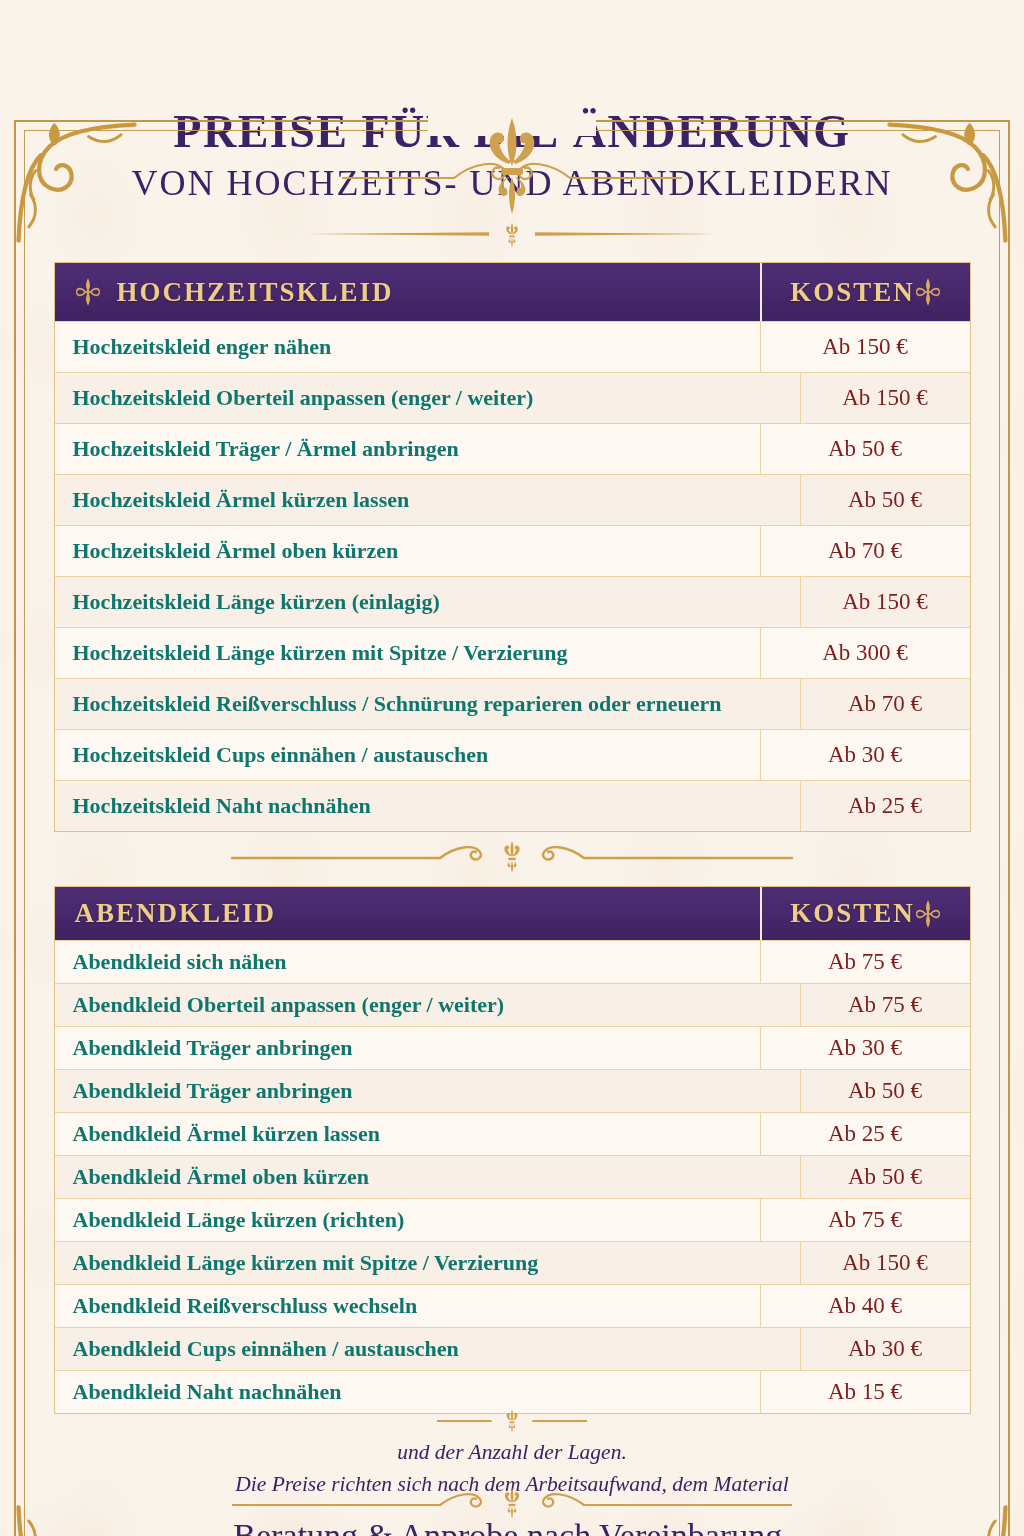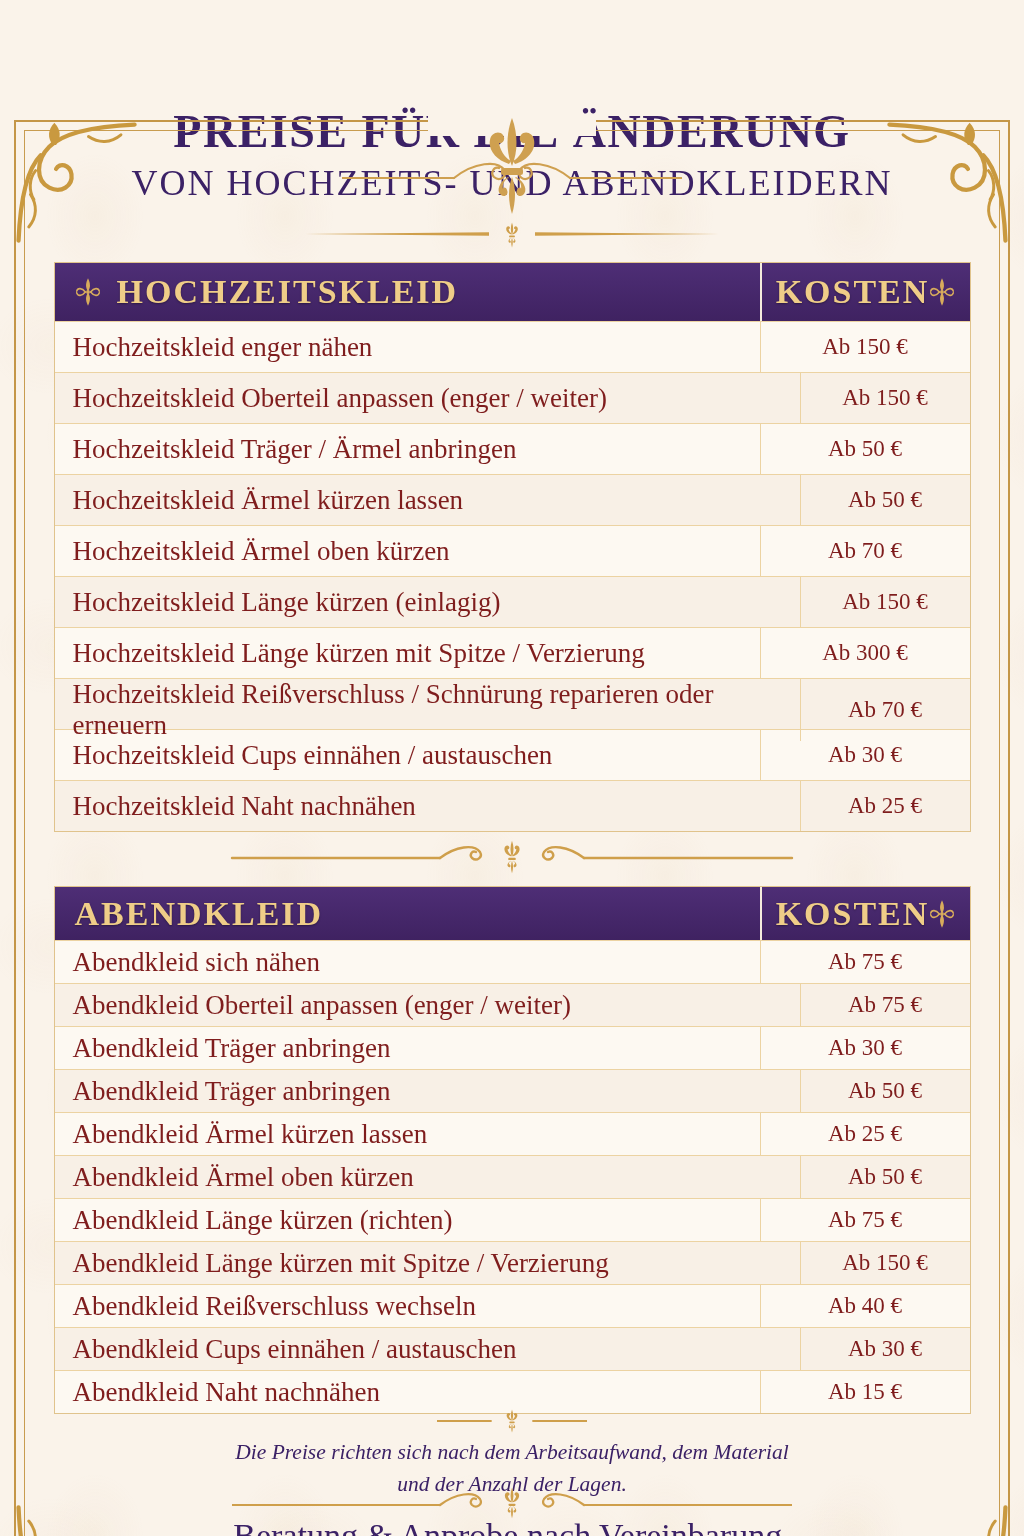--- a/index.html
+++ b/index.html
@@ -60,35 +60,35 @@
   .t1 .pt-header{height:58px;}
   .t2 .pt-header{height:53px;}
   .pt-header .h-left{
     display:flex;align-items:center;gap:16px;padding-left:20px;
   }
   .pt-header .h-right{
     display:flex;align-items:center;justify-content:center;
     border-left:2px solid #f5ecdd;
   }
   .pt-header .h-label{
-    color:#efcd88;font-size:34px;letter-spacing:2px;font-weight:600;
+    color:#efcd88;font-size:27px;letter-spacing:2px;font-weight:600;
     text-shadow:0 1px 2px rgba(0,0,0,0.35);
   }
   .fleurette{width:26px;height:30px;color:#d8ac5c;flex:0 0 auto;}
   .pt-row{
     display:grid;grid-template-columns:705px 1fr;
     border-top:1px solid #ecd3a2;
   }
   .t1 .pt-row{height:50px;}
   .t2 .pt-row{height:42px;}
   .pt-row.odd{background:#fdf9f2;}
   .pt-row.even{background:#f8f0e6;gap:40px;}
   .pt-row .c-service{
     display:flex;align-items:center;padding-left:18px;
-    font-size:27px;color:#7f1d1d;
+    font-size:22px;color:#0f766e;font-weight:bold;
   }
   .pt-row .c-price{
     display:flex;align-items:center;justify-content:center;
     border-left:1px solid #ecd3a2;
     font-size:23px;color:#7f1d1d;
   }
   
   .footnote{
     margin-top:2px;text-align:center;font-style:italic;
     font-size:21.5px;line-height:32px;color:#3b2166;
@@ -309,22 +309,22 @@
 
   <svg class="divider divider-c" width="150" height="26" viewBox="0 0 150 26">
     <g stroke="currentColor" stroke-width="1.8" stroke-linecap="round">
       <line x1="0" y1="13" x2="54" y2="13"></line>
       <line x1="96" y1="13" x2="150" y2="13"></line>
     </g>
     <use href="#sym-fleur" x="67" y="1" width="16" height="24"></use>
   </svg>
 
   <div class="footnote">
+    <div>und der Anzahl der Lagen.</div>
     <div>Die Preise richten sich nach dem Arbeitsaufwand, dem Material</div>
-    <div>und der Anzahl der Lagen.</div>
   </div>
 
   <svg class="divider divider-d" width="560" height="34" viewBox="0 0 560 34">
     <g stroke="currentColor" fill="none" stroke-width="2.2" stroke-linecap="round">
       <line x1="0" y1="19" x2="208" y2="19"></line>
       <path d="M208 19 C224 7 242 5 248 13 C251 18 245 23 240 19 C237 16 240 11 244 13"></path>
       <path d="M352 19 C336 7 318 5 312 13 C309 18 315 23 320 19 C323 16 320 11 316 13"></path>
       <line x1="352" y1="19" x2="560" y2="19"></line>
     </g>
     <use href="#sym-fleur" x="269" y="1" width="22" height="32"></use>

